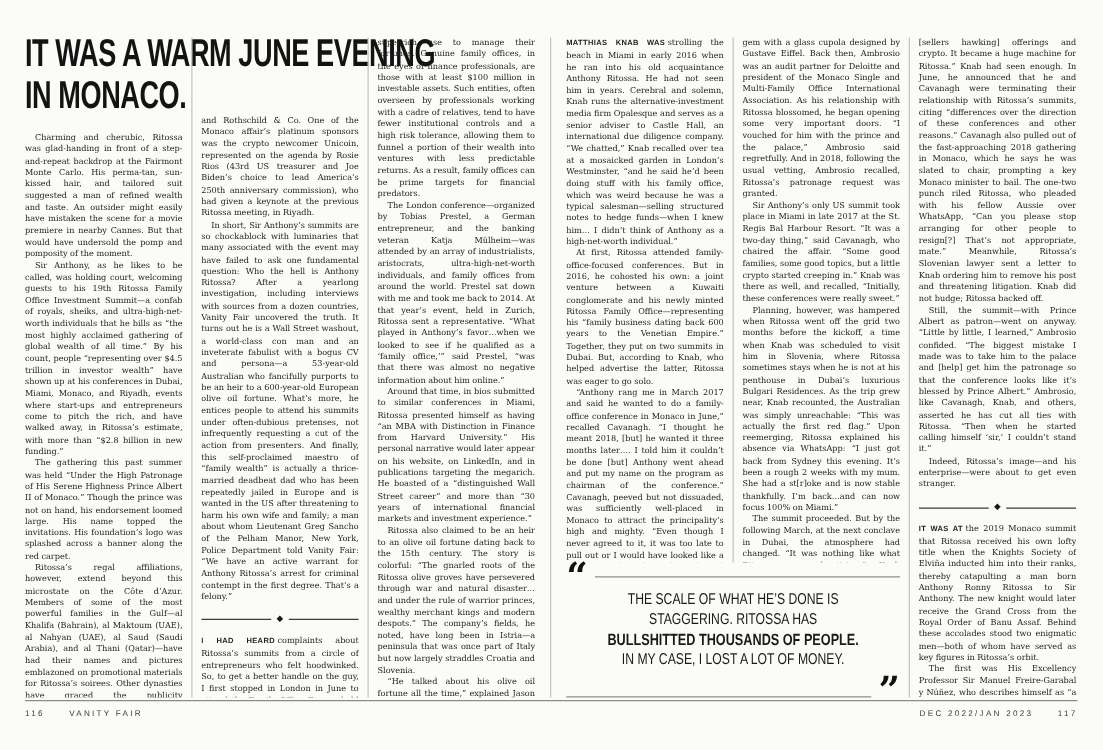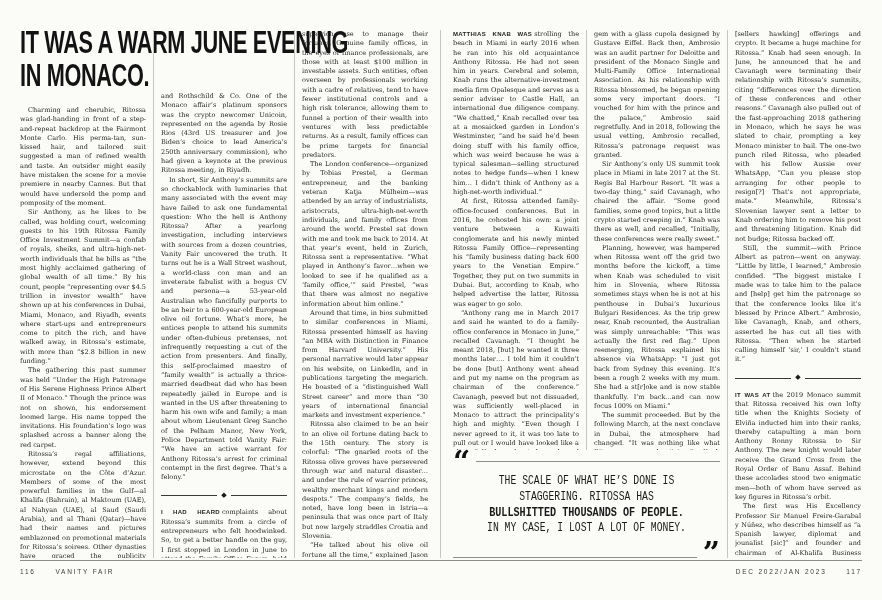--- a/index.html
+++ b/index.html
@@ -24,22 +24,22 @@
   .headline{position:absolute;left:20px;top:26px;width:380px;
             font-family:"Liberation Sans",sans-serif;font-weight:700;font-size:31px;
             line-height:33px;letter-spacing:-0.5px;color:#131313;
             transform:scaleX(0.70);transform-origin:top left;white-space:nowrap;}
   .pullquote{position:absolute;left:0;bottom:0;width:267px;height:108px;background:#fbfbf8;
              z-index:2;display:flex;flex-direction:column;}
   .pq-top{display:flex;align-items:flex-start;height:22px;}
   .pq-mark{font-family:"DejaVu Serif",serif;font-weight:bold;font-size:30px;line-height:24px;color:#111;}
   .pq-rule{flex:1;border-top:1px solid #8f8f8a;margin-top:11px;margin-left:6px;}
   .pq-rule.end{margin-left:0;margin-right:6px;}
-  .pq-body{flex:1;display:flex;flex-direction:column;justify-content:flex-end;text-align:center;
-           font-family:Liberation Mono, monospace;color:#1a1a1a;}
+  .pq-body{flex:1;display:flex;flex-direction:column;justify-content:space-between;text-align:center;
+           font-family:Liberation Sans, sans-serif;color:#1a1a1a;}
   .pq-line{font-size:12.5px;line-height:15.5px;font-weight:400;letter-spacing:0;
            transform:scaleX(0.78);transform-origin:center;white-space:nowrap;}
   .pq-line.strong{font-weight:700;font-size:13px;}
   .pq-bottom{display:flex;align-items:flex-end;height:22px;}
   .pq-bottom .pq-mark{line-height:10px;}
   .footer-rule{position:absolute;left:20px;right:20px;top:560px;border-top:1px solid #8d8d88;}
   .footer{position:absolute;left:20px;right:20px;top:568px;display:flex;justify-content:space-between;
           font-family:"Liberation Sans",sans-serif;font-size:6.5px;letter-spacing:1.8px;color:#3c3c3c;}
   .footer .grp span{margin-right:16px;}
   .footer .grp span:last-child{margin-right:0;}
@@ -53,21 +53,21 @@
     <div>IT WAS A WARM JUNE EVENING</div>
     <div>IN MONACO.</div>
   </div>
 
   <div class="content">
 
     <div class="page">
       <div class="col col-1">
         <p>Charming and cherubic, Ritossa was glad-handing in front of a step-and-repeat backdrop at the Fairmont Monte Carlo. His perma-tan, sun-kissed hair, and tailored suit suggested a man of refined wealth and taste. An outsider might easily have mistaken the scene for a movie premiere in nearby Cannes. But that would have undersold the pomp and pomposity of the moment.</p>
         <p>Sir Anthony, as he likes to be called, was holding court, welcoming guests to his 19th Ritossa Family Office Investment Summit—a confab of royals, sheiks, and ultra-high-net-worth individuals that he bills as “the most highly acclaimed gathering of global wealth of all time.” By his count, people “representing over $4.5 trillion in investor wealth” have shown up at his conferences in Dubai, Miami, Monaco, and Riyadh, events where start-ups and entrepreneurs come to pitch the rich, and have walked away, in Ritossa’s estimate, with more than “$2.8 billion in new funding.”</p>
-        <p>The gathering this past summer was held “Under the High Patronage of His Serene Highness Prince Albert II of Monaco.” Though the prince was not on shown, his endorsement loomed large. His name topped the invitations. His foundation’s logo was splashed across a banner along the red carpet.</p>
+        <p>The gathering this past summer was held “Under the High Patronage of His Serene Highness Prince Albert II of Monaco.” Though the prince was not on hand, his endorsement loomed large. His name topped the invitations. His foundation’s logo was splashed across a banner along the red carpet.</p>
         <p>Ritossa’s regal affiliations, however, extend beyond this microstate on the Côte d’Azur. Members of some of the most powerful families in the Gulf—al Khalifa (Bahrain), al Maktoum (UAE), al Nahyan (UAE), al Saud (Saudi Arabia), and al Thani (Qatar)—have had their names and pictures emblazoned on promotional materials for Ritossa’s soirees. Other dynasties have graced the publicity announcements—von Bismarck, Bonaparte, Kennedy, Rockefeller—along with people purportedly affiliated with such heavyweight brands as Amazon (Audible), Facebook (Meta),</p>
       </div>
       <div class="vrule"></div>
       <div class="col col-2">
         <p class="flush">and Rothschild &amp; Co. One of the Monaco affair’s platinum sponsors was the crypto newcomer Unicoin, represented on the agenda by Rosie Rios (43rd US treasurer and Joe Biden’s choice to lead America’s 250th anniversary commission), who had given a keynote at the previous Ritossa meeting, in Riyadh.</p>
         <p>In short, Sir Anthony’s summits are so chockablock with luminaries that many associated with the event may have failed to ask one fundamental question: Who the hell is Anthony Ritossa? After a yearlong investigation, including interviews with sources from a dozen countries, Vanity Fair uncovered the truth. It turns out he is a Wall Street washout, a world-class con man and an inveterate fabulist with a bogus CV and persona—a 53-year-old Australian who fancifully purports to be an heir to a 600-year-old European olive oil fortune. What’s more, he entices people to attend his summits under often-dubious pretenses, not infrequently requesting a cut of the action from presenters. And finally, this self-proclaimed maestro of “family wealth” is actually a thrice-married deadbeat dad who has been repeatedly jailed in Europe and is wanted in the US after threatening to harm his own wife and family; a man about whom Lieutenant Greg Sancho of the Pelham Manor, New York, Police Department told Vanity Fair: “We have an active warrant for Anthony Ritossa’s arrest for criminal contempt in the first degree. That’s a felony.”</p>
         <div class="divider">
           <div class="dline"></div>
           <span class="diamond">◆</span>
         </div>
@@ -97,20 +97,21 @@
       <div class="col">
         <p class="flush">gem with a glass cupola designed by Gustave Eiffel. Back then, Ambrosio was an audit partner for Deloitte and president of the Monaco Single and Multi-Family Office International Association. As his relationship with Ritossa blossomed, he began opening some very important doors. “I vouched for him with the prince and the palace,” Ambrosio said regretfully. And in 2018, following the usual vetting, Ambrosio recalled, Ritossa’s patronage request was granted.</p>
         <p>Sir Anthony’s only US summit took place in Miami in late 2017 at the St. Regis Bal Harbour Resort. “It was a two-day thing,” said Cavanagh, who chaired the affair. “Some good families, some good topics, but a little crypto started creeping in.” Knab was there as well, and recalled, “Initially, these conferences were really sweet.”</p>
         <p>Planning, however, was hampered when Ritossa went off the grid two months before the kickoff, a time when Knab was scheduled to visit him in Slovenia, where Ritossa sometimes stays when he is not at his penthouse in Dubai’s luxurious Bulgari Residences. As the trip grew near, Knab recounted, the Australian was simply unreachable: “This was actually the first red flag.” Upon reemerging, Ritossa explained his absence via WhatsApp: “I just got back from Sydney this evening. It’s been a rough 2 weeks with my mum. She had a st[r]oke and is now stable thankfully. I’m back…and can now focus 100% on Miami.”</p>
         <p>The summit proceeded. But by the following March, at the next conclave in Dubai, the atmosphere had changed. “It was nothing like what Ritossa was advertising,” Knab maintained. “It became a massive circus with lots of</p>
       </div>
       <div class="vrule"></div>
       <div class="col">
         <p class="flush">[sellers hawking] offerings and crypto. It became a huge machine for Ritossa.” Knab had seen enough. In June, he announced that he and Cavanagh were terminating their relationship with Ritossa’s summits, citing “differences over the direction of these conferences and other reasons.” Cavanagh also pulled out of the fast-approaching 2018 gathering in Monaco, which he says he was slated to chair, prompting a key Monaco minister to bail. The one-two punch riled Ritossa, who pleaded with his fellow Aussie over WhatsApp, “Can you please stop arranging for other people to resign[?] That’s not appropriate, mate.” Meanwhile, Ritossa’s Slovenian lawyer sent a letter to Knab ordering him to remove his post and threatening litigation. Knab did not budge; Ritossa backed off.</p>
         <p>Still, the summit—with Prince Albert as patron—went on anyway. “Little by little, I learned,” Ambrosio confided. “The biggest mistake I made was to take him to the palace and [help] get him the patronage so that the conference looks like it’s blessed by Prince Albert.” Ambrosio, like Cavanagh, Knab, and others, asserted he has cut all ties with Ritossa. “Then when he started calling himself ‘sir,’ I couldn’t stand it.”</p>
+        <p>Indeed, Ritossa’s image—and his enterprise—were about to get even stranger.</p>
         <div class="divider">
           <div class="dline"></div>
           <span class="diamond">◆</span>
         </div>
         <p class="flush"><span class="lead">IT WAS AT</span><span>the 2019 Monaco summit that Ritossa received his own lofty title when the Knights Society of Elviña inducted him into their ranks, thereby catapulting a man born Anthony Ronny Ritossa to Sir Anthony. The new knight would later receive the Grand Cross from the Royal Order of Banu Assaf. Behind these accolades stood two enigmatic men—both of whom have served as key figures in Ritossa’s orbit.</span></p>
         <p>The first was His Excellency Professor Sir Manuel Freire-Garabal y Núñez, who describes himself as “a Spanish lawyer, diplomat and jounalist [sic]” and founder and chairman of Al-Khalifa Business School (AKBS). Though grammar and spelling are not his strong suits, the young Spaniard, in his online profile, claims to hold an MBA and to have completed “more than 300 courses and specialisations in different areas from IVY league and Elite Business Schools.” He states that he has served</p>
       </div>
 
       <div class="pullquote">
         <div class="pq-top">

